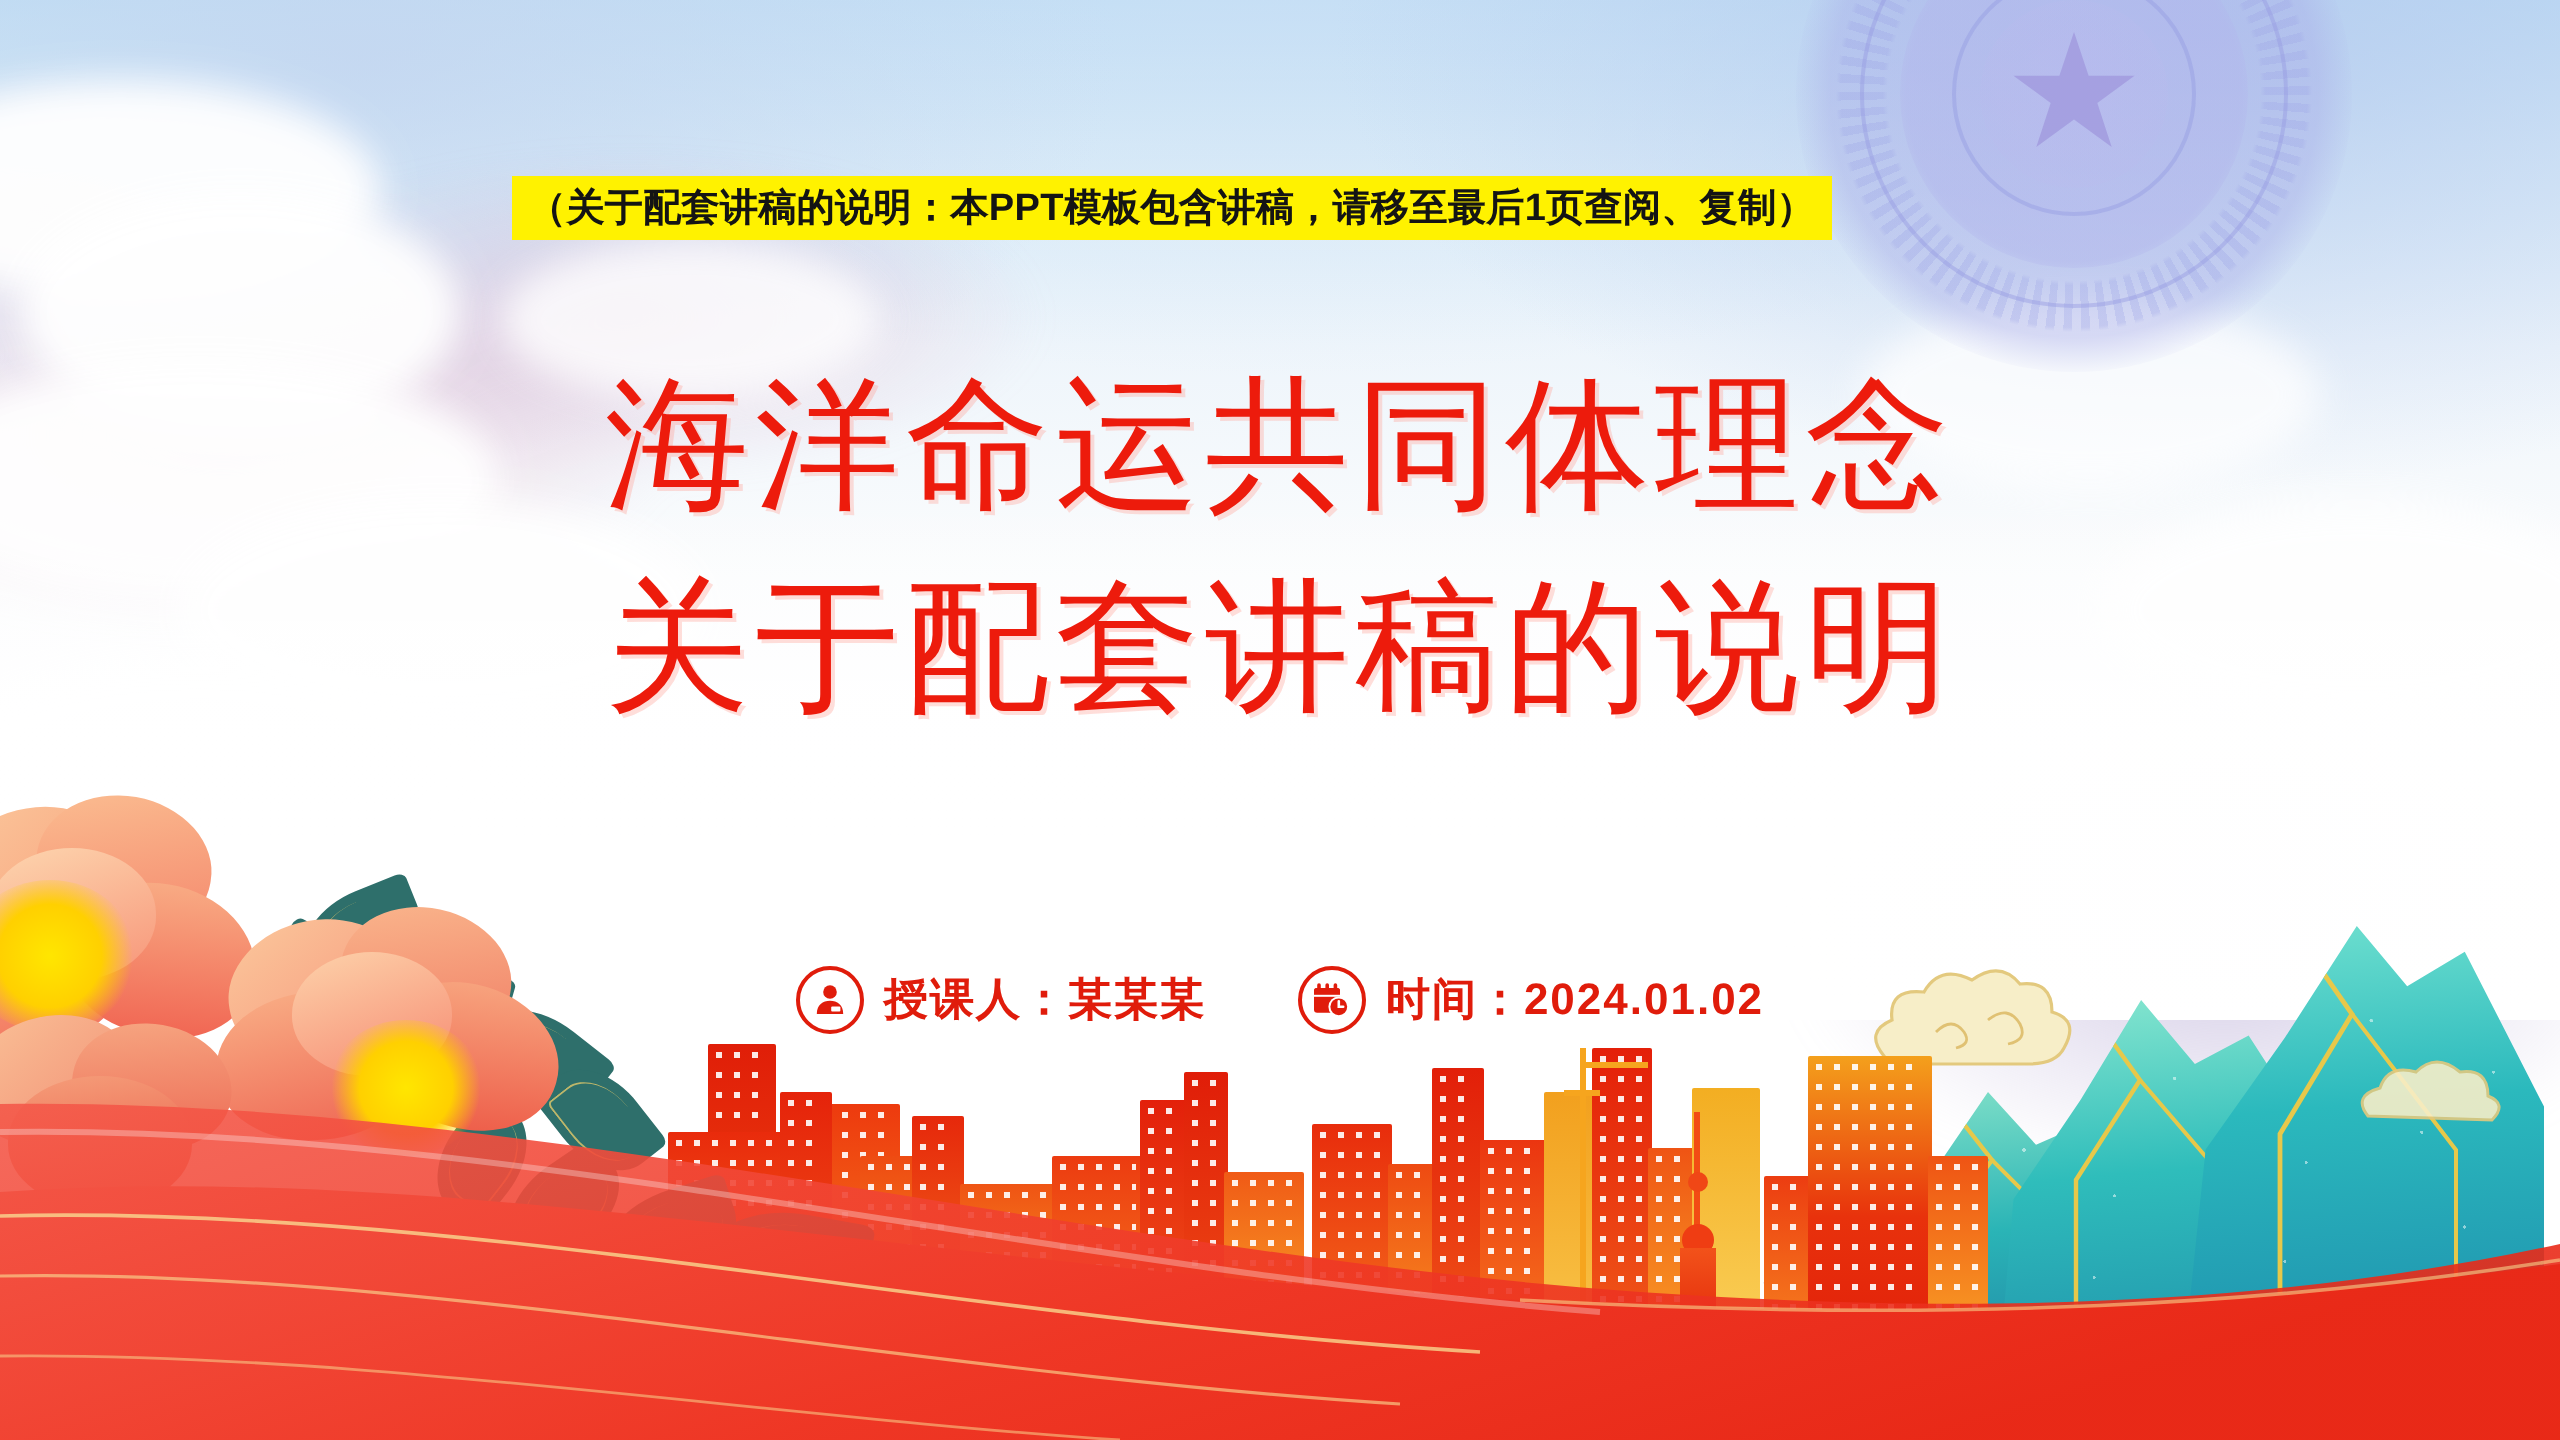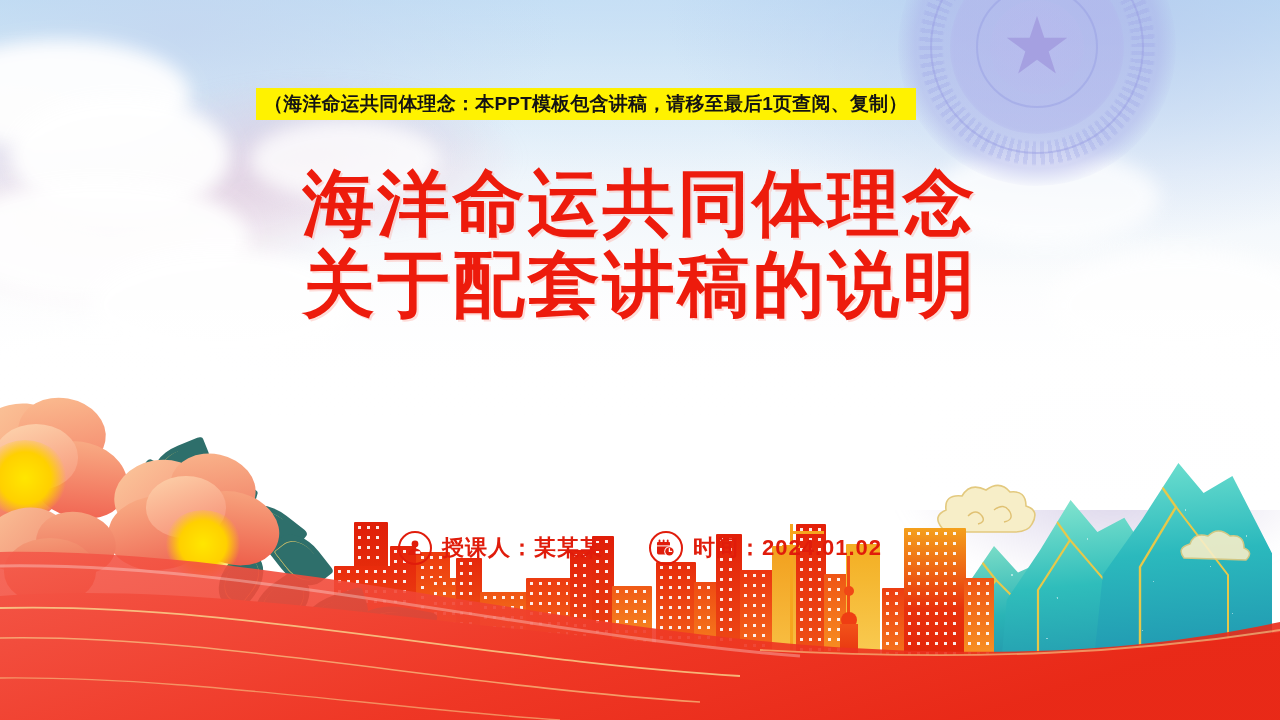--- a/index.html
+++ b/index.html
@@ -55,31 +55,31 @@
     background:rgba(160,152,222,.78);
     clip-path:polygon(50% 0%,61.8% 35.2%,98.8% 35.2%,68.8% 57.2%,80.4% 92.8%,50% 70.6%,19.6% 92.8%,31.2% 57.2%,1.2% 35.2%,38.2% 35.2%);}
 
   
   .notice{position:absolute;left:256px;top:88px;height:32px;background:#FFF200;
     display:flex;align-items:center;padding:0 8px;white-space:nowrap;
     font-size:19px;font-weight:700;color:#141414;letter-spacing:.2px;}
 
   
   .title-wrap{position:absolute;left:0;right:0;top:163px;text-align:center;}
-  .title-line{font-size:72px;font-weight:700;color:#ED1B0C;line-height:1.12;
-    letter-spacing:3px;text-shadow:2px 2px 0 rgba(255,160,150,.35);}
+  .title-line{font-size:72px;font-weight:400;color:#ED1B0C;line-height:1.12;
+    letter-spacing:3px;text-shadow:2px 2px 0 rgba(255,160,150,.35);margin-top:20px;}
 
   .subtitle{position:absolute;left:0;right:0;top:412px;text-align:center;
     display:flex;align-items:center;justify-content:center;gap:26px;}
   .sub-bar{display:inline-block;width:3px;height:30px;background:#D91B0B;}
   .sub-text{font-size:28px;font-weight:600;color:#D4220F;letter-spacing:2px;}
 
   
   .meta{position:absolute;left:0;right:0;top:483px;display:flex;
-    align-items:center;justify-content:center;gap:46px;margin-top:48px;}
+    align-items:center;justify-content:center;gap:46px;}
   .meta-item{display:flex;align-items:center;gap:10px;}
   .meta-ico{width:34px;height:34px;border:2px solid #E01C0B;border-radius:50%;
     display:flex;align-items:center;justify-content:center;flex:0 0 34px;}
   .meta-ico svg{display:block;}
   .meta-txt{font-size:22px;font-weight:800;color:#E01C0B;letter-spacing:1px;white-space:nowrap;}
 
   
   .scene{position:absolute;left:0;right:0;bottom:0;height:330px;}
 
   
@@ -362,21 +362,21 @@
         <path d="M0 56 C 250 52, 520 124, 800 146" fill="none" stroke="rgba(255,255,255,.30)" stroke-width="3"></path>
         <path d="M0 98 C 230 92, 480 150, 740 166" fill="none" stroke="rgba(250,225,150,.75)" stroke-width="1.8"></path>
         <path d="M0 128 C 210 124, 450 176, 700 192" fill="none" stroke="rgba(250,225,150,.6)" stroke-width="1.6"></path>
         <path d="M0 168 C 180 166, 380 198, 560 210" fill="none" stroke="rgba(250,225,150,.5)" stroke-width="1.4"></path>
         <path d="M760 140 C 980 152, 1140 142, 1280 120" fill="none" stroke="rgba(250,225,150,.55)" stroke-width="1.8"></path>
       </svg>
     </div>
   </div>
 
   <div class="notice">
-    <span>（海洋命运共同体理念：本PPT模板包含讲稿，请移至最后1页查阅、复制）</span>
+    <span>（关于配套讲稿的说明：本PPT模板包含讲稿，请移至最后1页查阅、复制）</span>
   </div>
 
   <div class="title-wrap">
     <div class="title-line">海洋命运共同体理念</div>
     <div class="title-line">关于配套讲稿的说明</div>
   </div>
 
 
   <div class="meta">
     <div class="meta-item">

